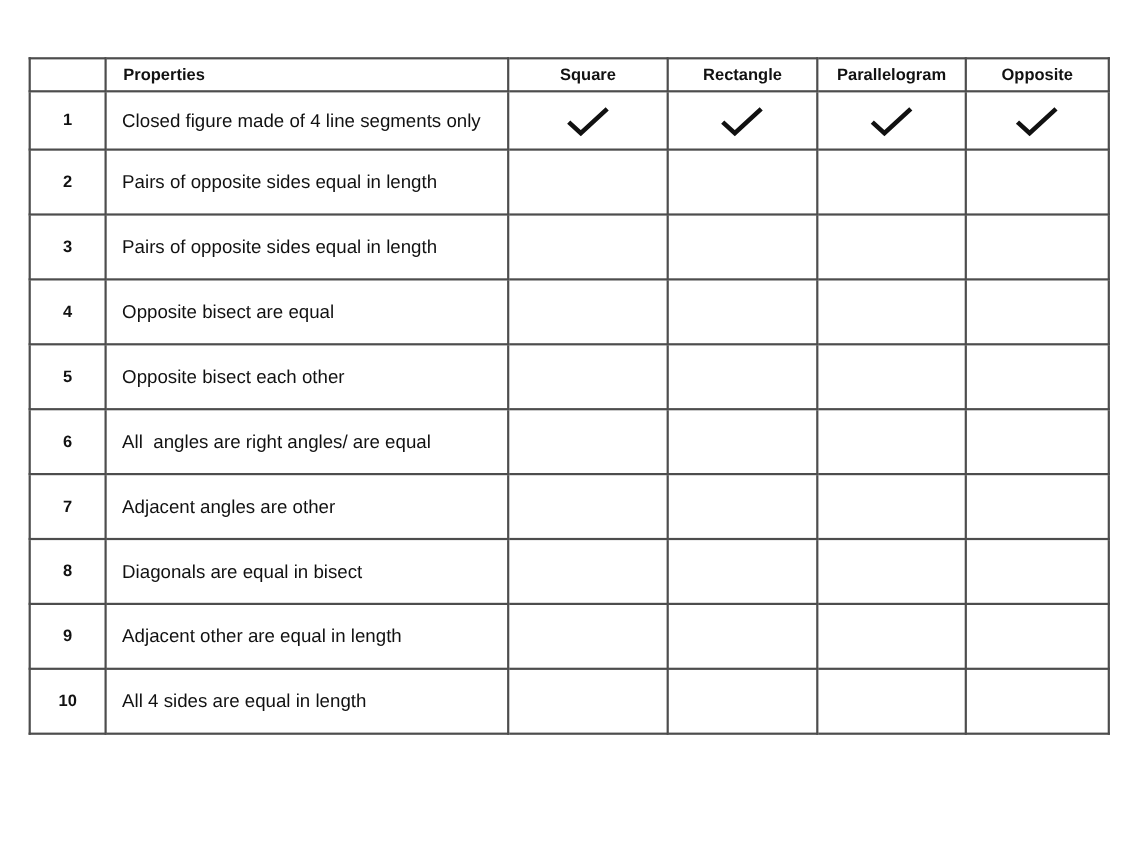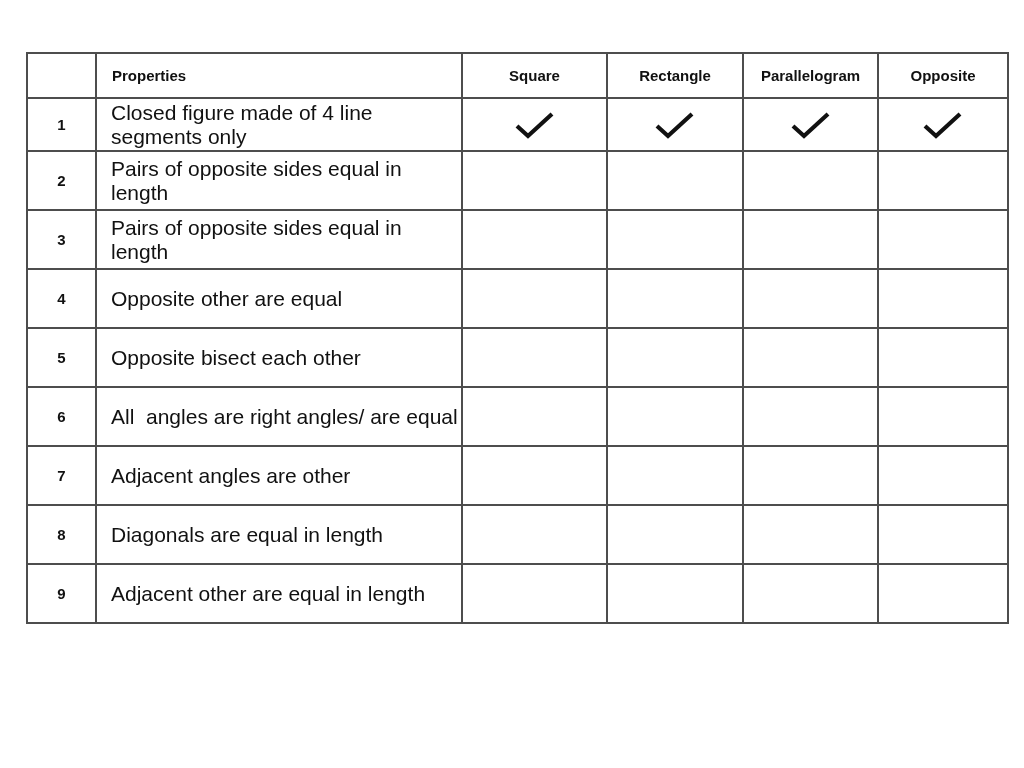--- a/index.html
+++ b/index.html
@@ -4,27 +4,27 @@
 <style>
   html,body{margin:0;padding:0;}
   body{
     width:1024px;height:768px;background:#ffffff;
     font-family:"Liberation Sans",sans-serif;color:#111;
     position:relative;overflow:hidden;
   }
   .sheet{position:absolute;left:26px;top:52px;}
   table{border-collapse:collapse;table-layout:fixed;}
   th,td{border:2px solid #4d4d4d;box-sizing:border-box;vertical-align:middle;}
-  tr.hdr{height:45px;}
+  tr.hdr{height:30px;}
   tr.r1{height:53px;}
   tr.r{height:59px;}
   th{font-size:15px;font-weight:bold;padding:0;}
   th.props{text-align:left;padding-left:15px;}
   td.num{font-size:15px;font-weight:bold;text-align:center;}
-  td.prop{font-size:21px;text-align:left;padding-left:14px;white-space:pre-wrap;}
+  td.prop{font-size:17px;text-align:left;padding-left:14px;white-space:pre-wrap;}
   td.check{text-align:center;padding:0;}
   .ck{width:42px;height:28px;display:inline-block;vertical-align:middle;}
   .ck polyline{fill:none;stroke:#111;stroke-width:4.2;stroke-linecap:butt;stroke-linejoin:miter;}
 </style>
 </head>
 <body>
 
 <div class="sheet">
 <table>
   <colgroup>
@@ -75,21 +75,21 @@
     <td class="num">3</td>
     <td class="prop">Pairs of opposite sides equal in length</td>
     <td class="check"></td>
     <td class="check"></td>
     <td class="check"></td>
     <td class="check"></td>
   </tr>
 
   <tr class="r">
     <td class="num">4</td>
-    <td class="prop">Opposite other are equal</td>
+    <td class="prop">Opposite bisect are equal</td>
     <td class="check"></td>
     <td class="check"></td>
     <td class="check"></td>
     <td class="check"></td>
   </tr>
 
   <tr class="r">
     <td class="num">5</td>
     <td class="prop">Opposite bisect each other</td>
     <td class="check"></td>
@@ -111,32 +111,40 @@
     <td class="num">7</td>
     <td class="prop">Adjacent angles are other</td>
     <td class="check"></td>
     <td class="check"></td>
     <td class="check"></td>
     <td class="check"></td>
   </tr>
 
   <tr class="r">
     <td class="num">8</td>
-    <td class="prop">Diagonals are equal in length</td>
+    <td class="prop">Diagonals are equal in bisect</td>
     <td class="check"></td>
     <td class="check"></td>
     <td class="check"></td>
     <td class="check"></td>
   </tr>
 
   <tr class="r">
     <td class="num">9</td>
     <td class="prop">Adjacent other are equal in length</td>
     <td class="check"></td>
     <td class="check"></td>
     <td class="check"></td>
     <td class="check"></td>
   </tr>
 
+  <tr class="r">
+    <td class="num">10</td>
+    <td class="prop">All 4 sides are equal in length</td>
+    <td class="check"></td>
+    <td class="check"></td>
+    <td class="check"></td>
+    <td class="check"></td>
+  </tr>
 
 </tbody>
     </table>
 </div>
 
 </body></html>

